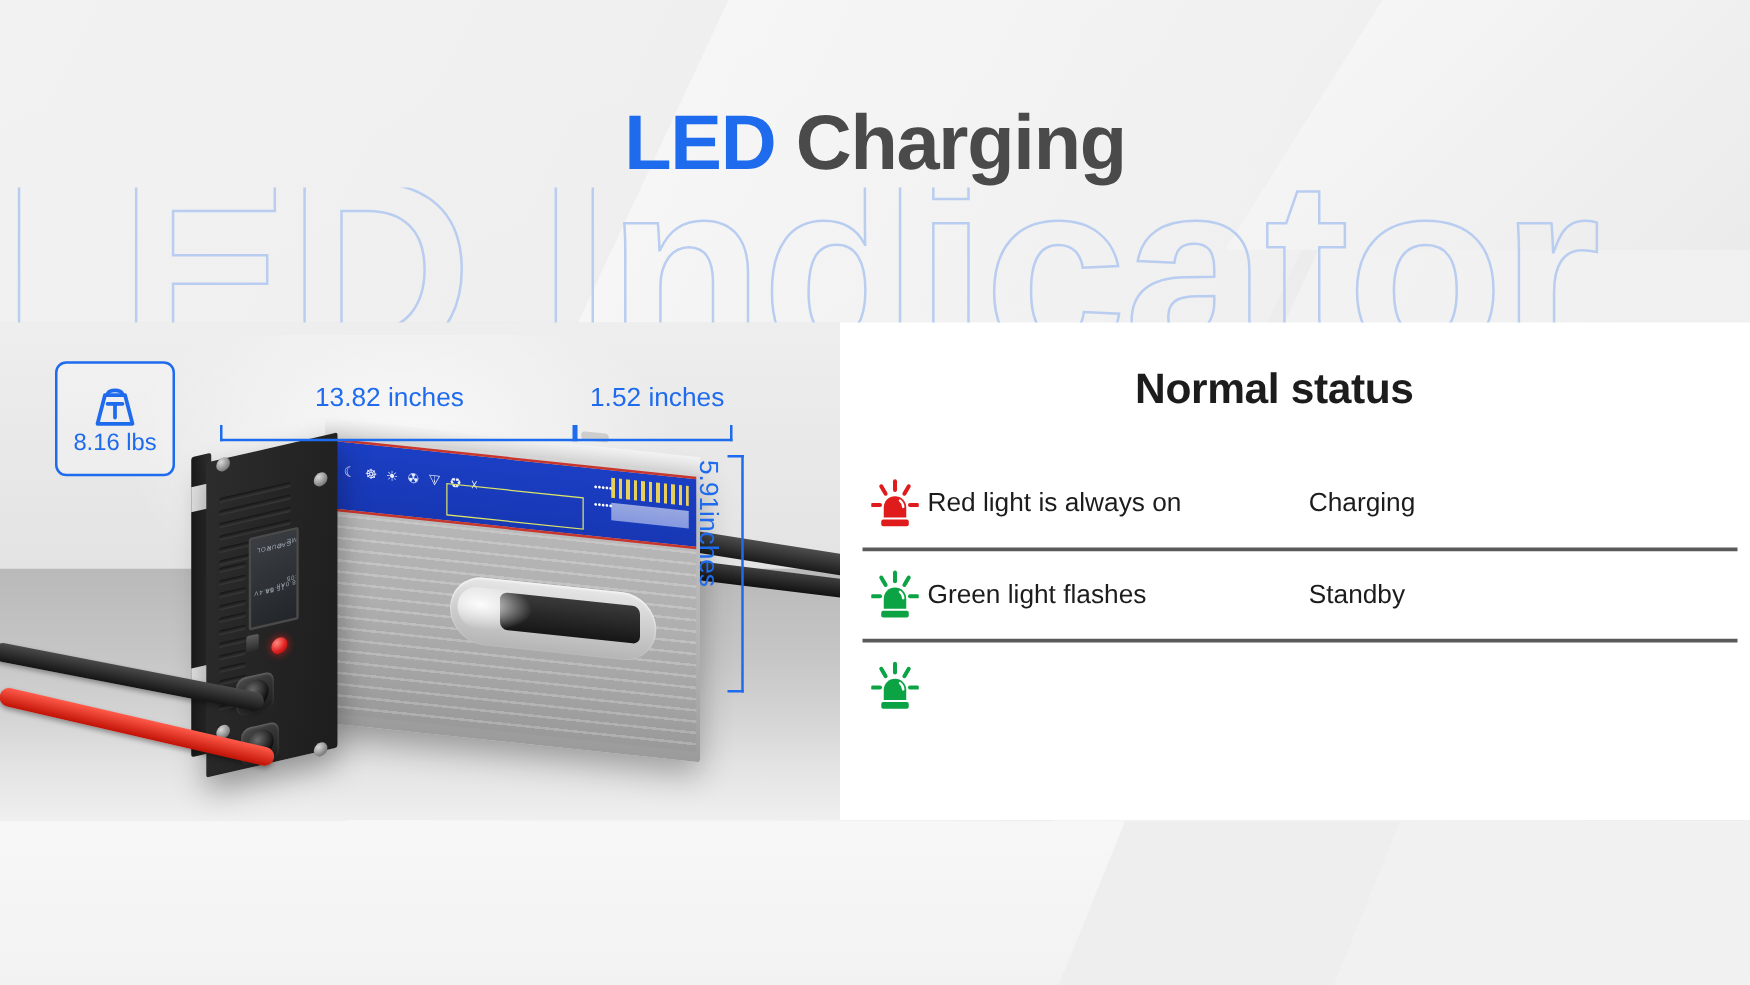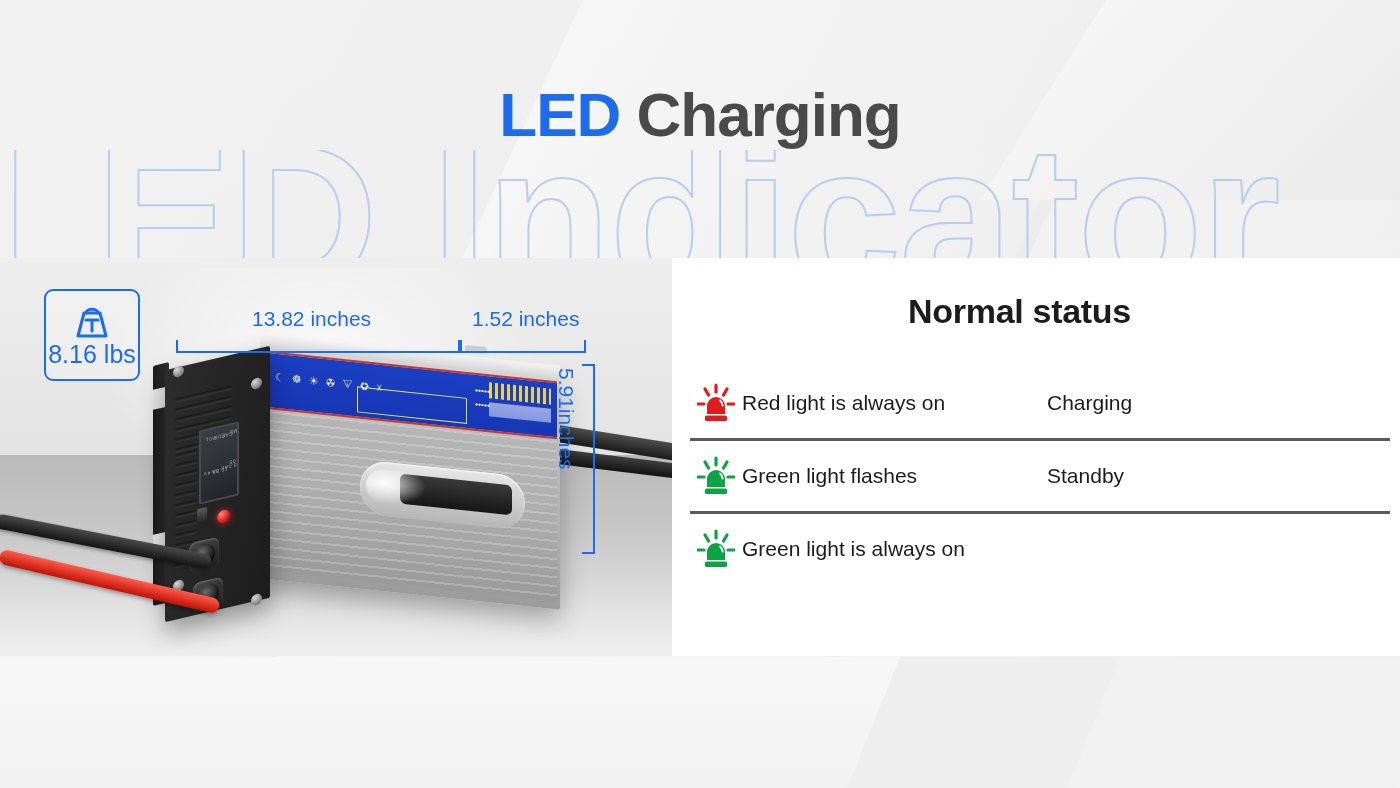--- a/index.html
+++ b/index.html
@@ -127,21 +127,21 @@
   .cable-rear{position:absolute;left:395px;top:165px;width:300px;height:17px;border-radius:12px;
     background:linear-gradient(180deg,#4e4e4e,#1a1a1a);transform:rotate(9deg);}
   .cable-rear2{position:absolute;left:400px;top:190px;width:300px;height:15px;border-radius:12px;
     background:linear-gradient(180deg,#3f3f3f,#121212);transform:rotate(7deg);}
 
   
   .badge{position:absolute;left:44px;top:289px;width:92px;height:88px;
     border:2px solid #1f6bee;border-radius:9px;background:rgba(255,255,255,.25);
     display:flex;flex-direction:column;align-items:center;justify-content:center;gap:2px;}
   .badge svg{display:block;}
-  .badge-text{font-size:25px;color:#1f6bee;font-weight:400;line-height:1;}
+  .badge-text{font-size:19px;color:#1f6bee;font-weight:400;line-height:1;}
 
   
   .dim-label{position:absolute;color:#1f6bee;font-size:21px;white-space:nowrap;}
   .dim-w1{left:252px;top:307px;}
   .dim-w2{left:472px;top:307px;}
   .dim-h{left:578px;top:368px;transform:rotate(90deg);transform-origin:left top;font-size:21px;}
   .brk{position:absolute;border-color:#1f6bee;border-style:solid;}
   .brk-top1{left:176px;top:340px;width:280px;height:11px;border-width:0 2px 2px 2px;}
   .brk-top2{left:460px;top:340px;width:122px;height:11px;border-width:0 2px 2px 2px;}
   .brk-right{left:582px;top:364px;width:11px;height:186px;border-width:2px 2px 2px 0;}
@@ -330,19 +330,18 @@
               <line x1="8" y1="6" x2="11.5" y2="12"></line>
               <line x1="30" y1="6" x2="26.5" y2="12"></line>
               <line x1="1" y1="21" x2="7" y2="21"></line>
               <line x1="37" y1="21" x2="31" y2="21"></line>
             </g>
             <path d="M10 31 V23 a9 9 0 0 1 18 0 V31 Z" fill="#0ba344"></path>
             <rect x="8" y="32.5" width="22" height="5.5" rx="1.6" fill="#0ba344"></rect>
             <path d="M23 17.5 a7 7 0 0 1 2.6 5" stroke="#ffffff" stroke-width="2" fill="none" stroke-linecap="round"></path>
           </svg>
         </span>
-        <span class="desc">Green light is always on</span>
       </div>
 
     </div>
   </div>
 
 </div>
 
 </body></html>

